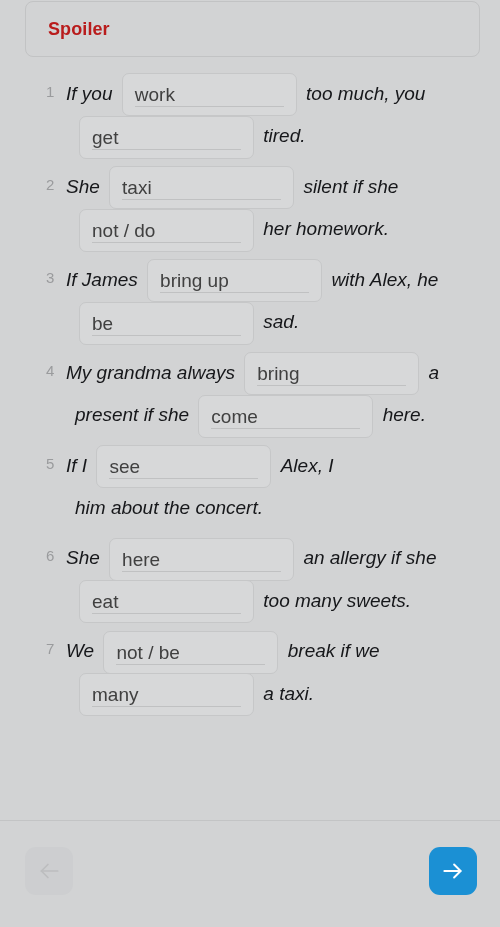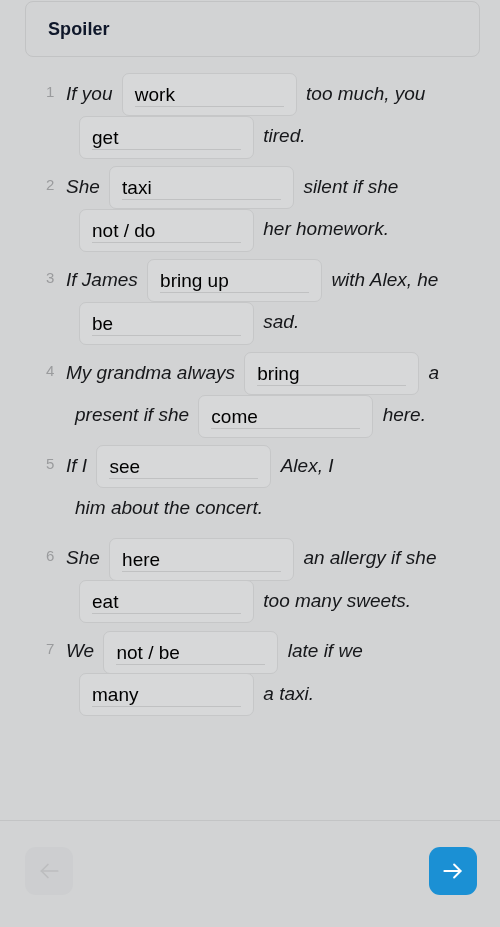--- a/index.html
+++ b/index.html
@@ -27,21 +27,21 @@
     border: 1px solid #c2c3c4;
     border-radius: 8px;
     background: #d2d3d4;
     display: flex;
     align-items: center;
     padding-left: 22px;
   }
   #spoiler-bar .spoiler-label {
     font-size: 18px;
     font-weight: bold;
-    color: #0f172a;
+    color: #b91c1c;
     letter-spacing: 0.1px;
   }
 
   
   #questions {
     position: absolute;
     left: 0;
     top: 72px;
     width: 500px;
     height: 745px;
@@ -96,21 +96,21 @@
     border-radius: 7px;
     height: 43px;
     padding: 0 12px;
     margin: 0 4px;
     position: relative;
     cursor: text;
   }
   .blank .blank-val {
     display: block;
     font-size: 19px;
-    color: #000000;
+    color: #404040;
     line-height: 41px;
     white-space: nowrap;
   }
   .blank .blank-underline {
     position: absolute;
     left: 12px;
     right: 12px;
     bottom: 8px;
     height: 1px;
     background: #c0c1c2;
@@ -273,21 +273,21 @@
   </div>
 
   <div class="q-row">
     <span class="q-num">7</span>
     <div class="q-body">
       <span class="q-text">We</span>
       <span class="blank w-lg">
         <span class="blank-val">not / be</span>
         <span class="blank-underline"></span>
       </span>
-      <span class="q-text">late if we</span>
+      <span class="q-text">break if we</span>
       <span class="q-line2">
         <span class="blank w-lg">
           <span class="blank-val">many</span>
           <span class="blank-underline"></span>
         </span>
         <span class="q-text">a taxi.</span>
       </span>
     </div>
   </div>
 

